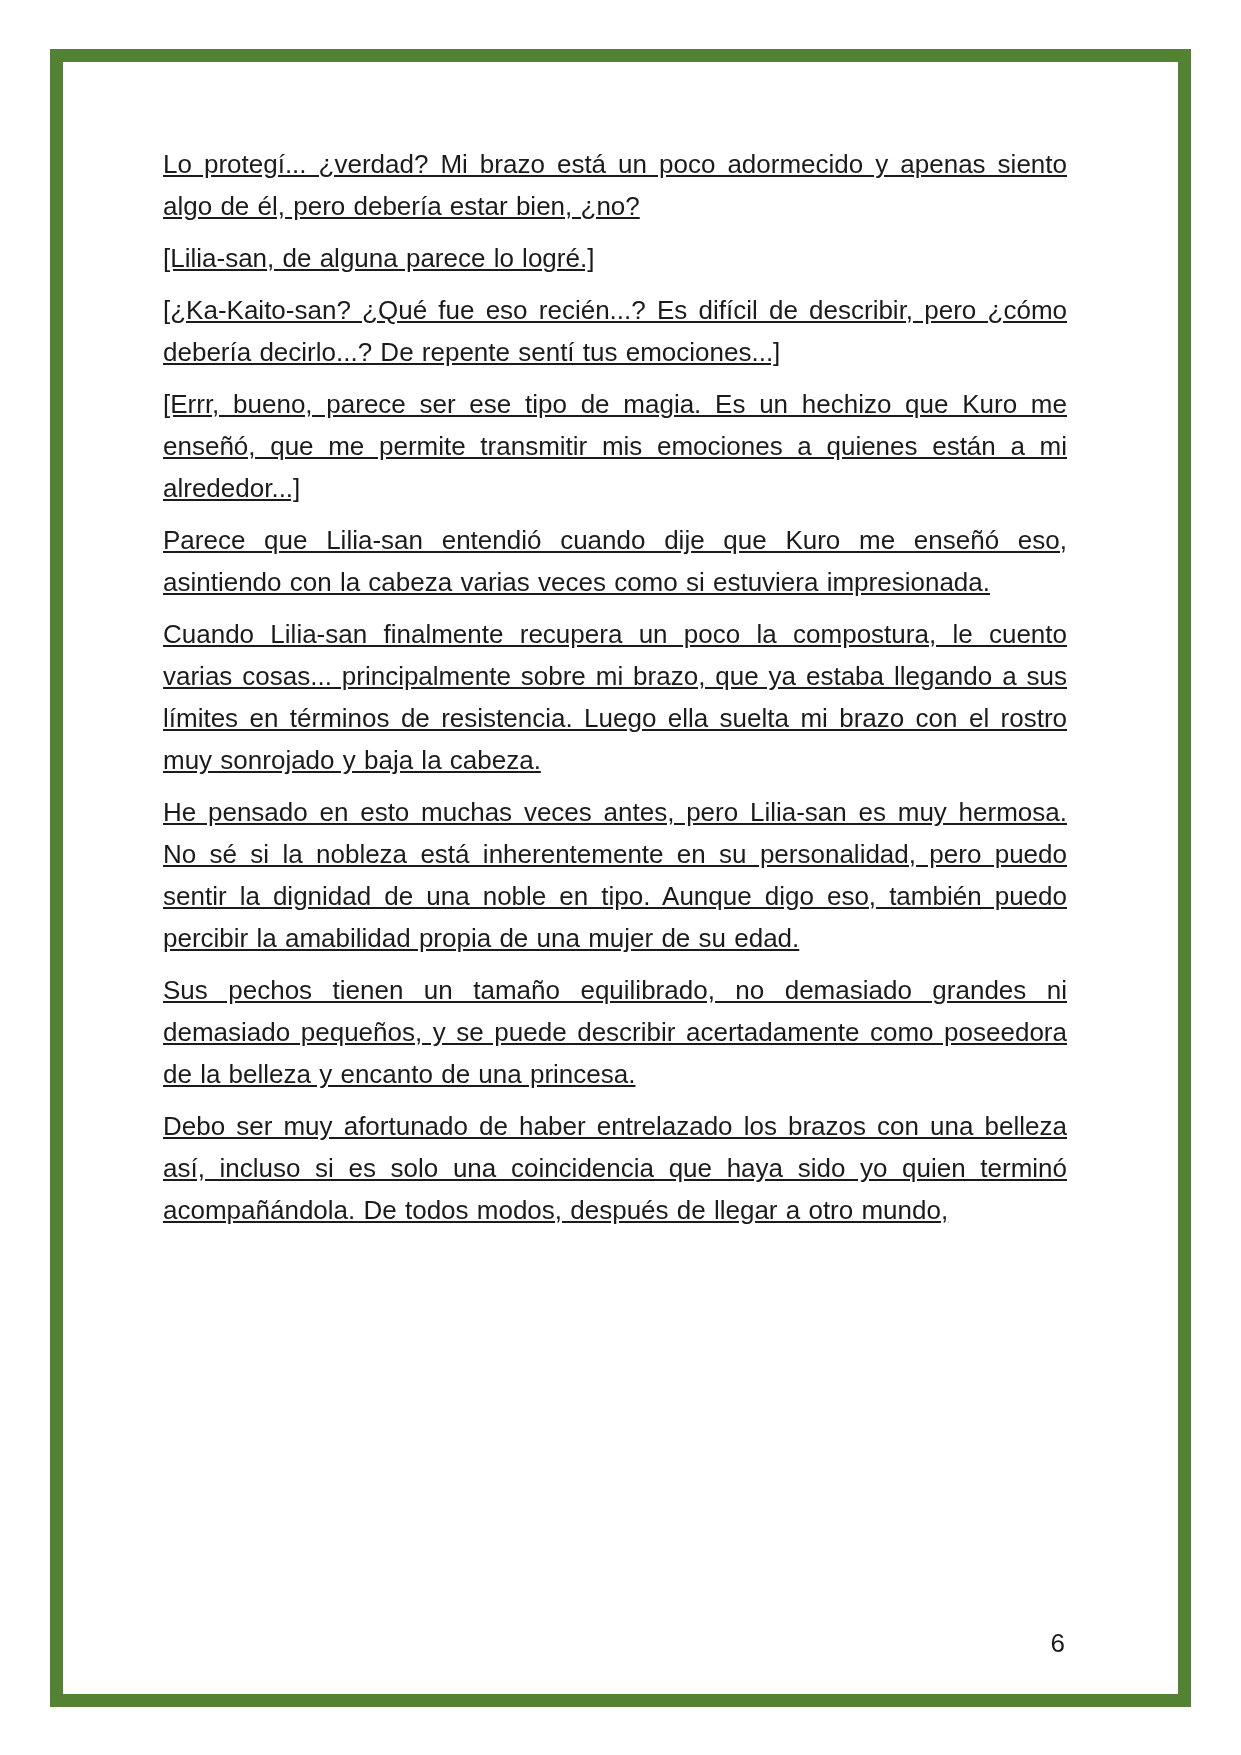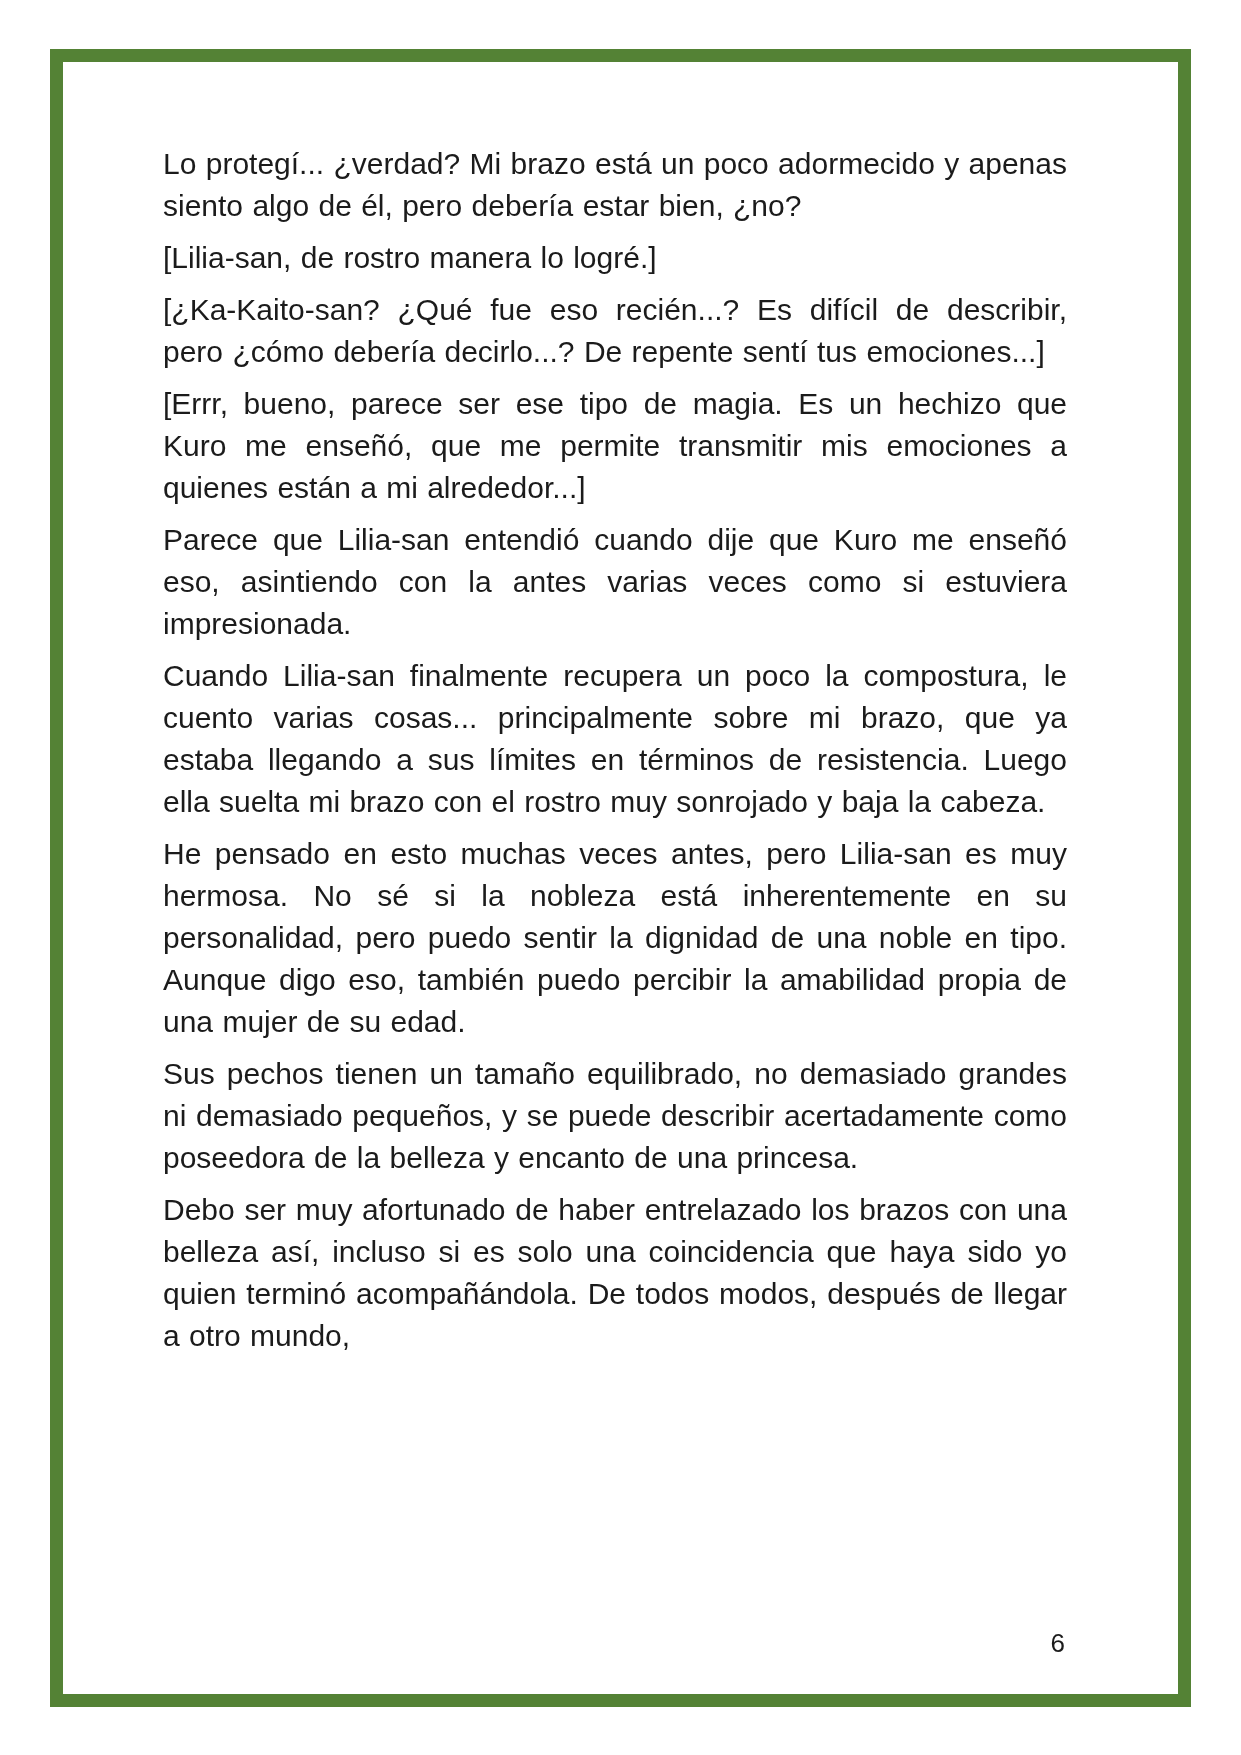--- a/index.html
+++ b/index.html
@@ -32,46 +32,47 @@
   }
   .content {
     position: absolute;
     left: 0;
     top: 0;
     right: 0;
     padding: 81px 103px 0 100px;
   }
   .para {
     margin: 0 8px 10px 0;
-    font-size: 30px;
+    font-size: 26px;
     line-height: 42px;
     color: var(--text);
     text-align: justify;
     word-spacing: 1px;
+    text-decoration: underline;
   }
   .footer {
     position: absolute;
     top: 1560px;
     right: 113px;
     font-size: 26px;
     line-height: 42px;
     color: var(--text);
   }
 </style>
 </head>
 <body>
 
 <div class="page">
   <div class="frame">
     <div class="content">
       <p class="para">Lo protegí... ¿verdad? Mi brazo está un poco adormecido y apenas siento algo de él, pero debería estar bien, ¿no?</p>
-      <p class="para">[Lilia-san, de rostro manera lo logré.]</p>
+      <p class="para">[Lilia-san, de alguna parece lo logré.]</p>
       <p class="para">[¿Ka-Kaito-san? ¿Qué fue eso recién...? Es difícil de describir, pero ¿cómo debería decirlo...? De repente sentí tus emociones...]</p>
       <p class="para">[Errr, bueno, parece ser ese tipo de magia. Es un hechizo que Kuro me enseñó, que me permite transmitir mis emociones a quienes están a mi alrededor...]</p>
-      <p class="para">Parece que Lilia-san entendió cuando dije que Kuro me enseñó eso, asintiendo con la antes varias veces como si estuviera impresionada.</p>
+      <p class="para">Parece que Lilia-san entendió cuando dije que Kuro me enseñó eso, asintiendo con la cabeza varias veces como si estuviera impresionada.</p>
       <p class="para">Cuando Lilia-san finalmente recupera un poco la compostura, le cuento varias cosas... principalmente sobre mi brazo, que ya estaba llegando a sus límites en términos de resistencia. Luego ella suelta mi brazo con el rostro muy sonrojado y baja la cabeza.</p>
       <p class="para">He pensado en esto muchas veces antes, pero Lilia-san es muy hermosa. No sé si la nobleza está inherentemente en su personalidad, pero puedo sentir la dignidad de una noble en tipo. Aunque digo eso, también puedo percibir la amabilidad propia de una mujer de su edad.</p>
       <p class="para">Sus pechos tienen un tamaño equilibrado, no demasiado grandes ni demasiado pequeños, y se puede describir acertadamente como poseedora de la belleza y encanto de una princesa.</p>
       <p class="para">Debo ser muy afortunado de haber entrelazado los brazos con una belleza así, incluso si es solo una coincidencia que haya sido yo quien terminó acompañándola. De todos modos, después de llegar a otro mundo,</p>
     </div>
     <div class="footer">6</div>
   </div>
 </div>
 
 </body></html>

